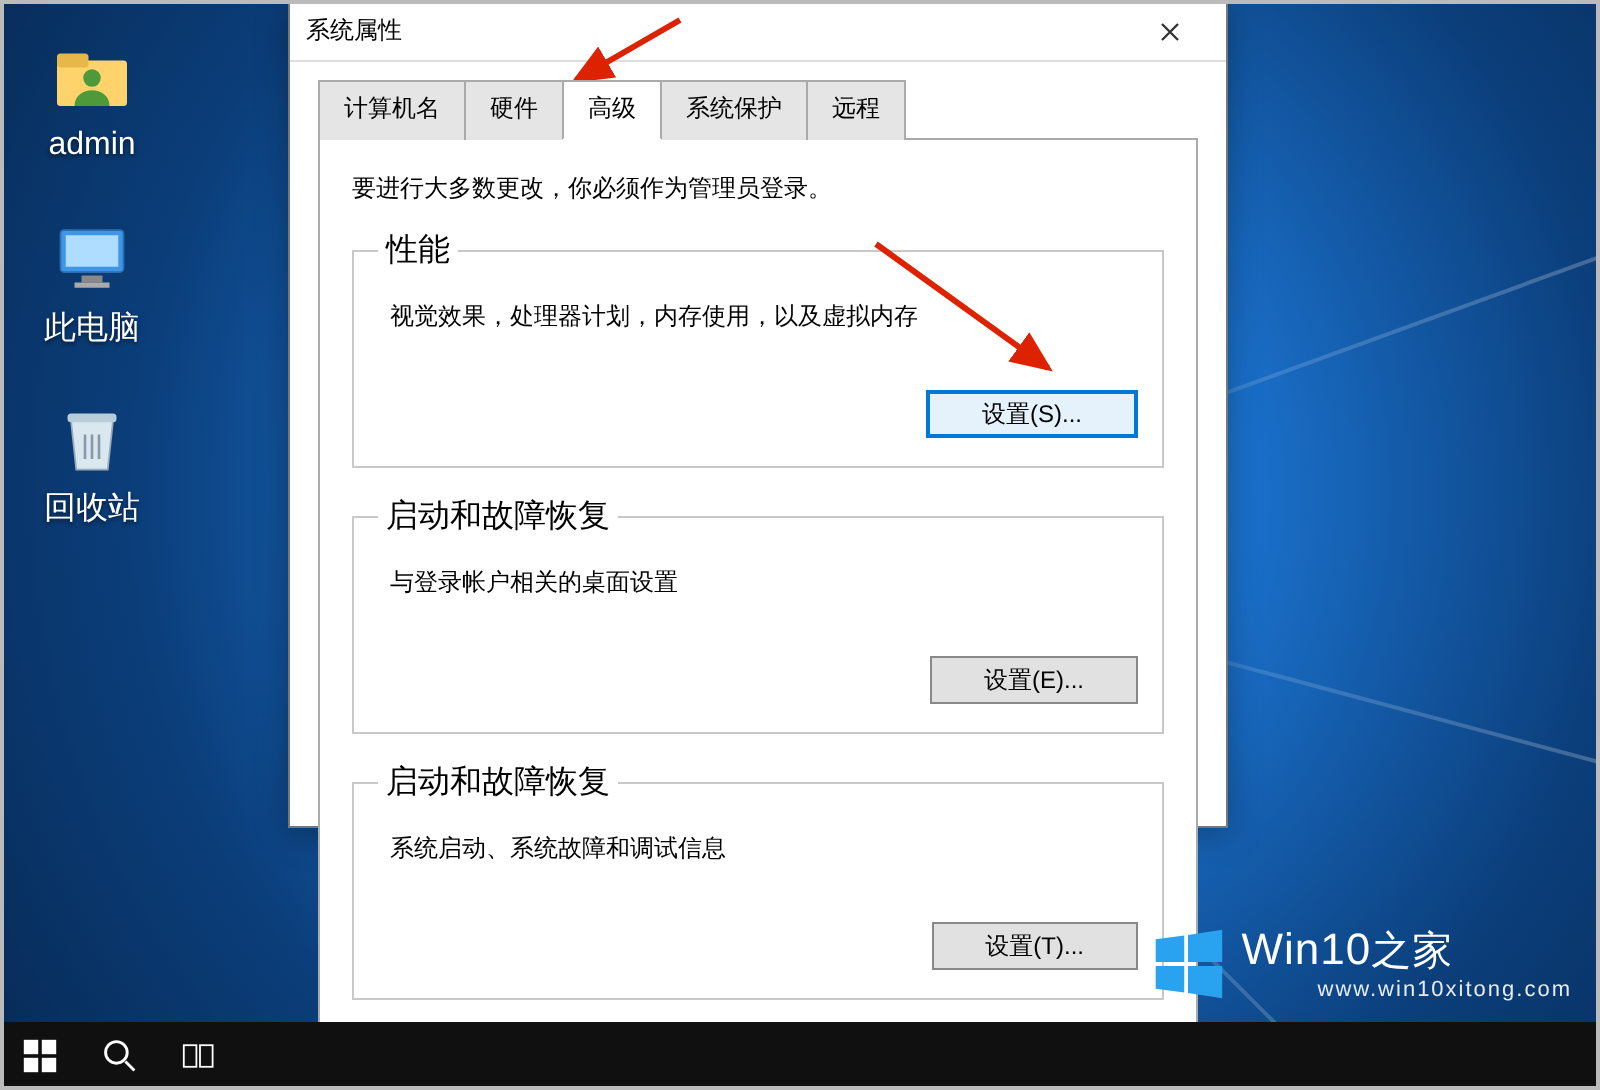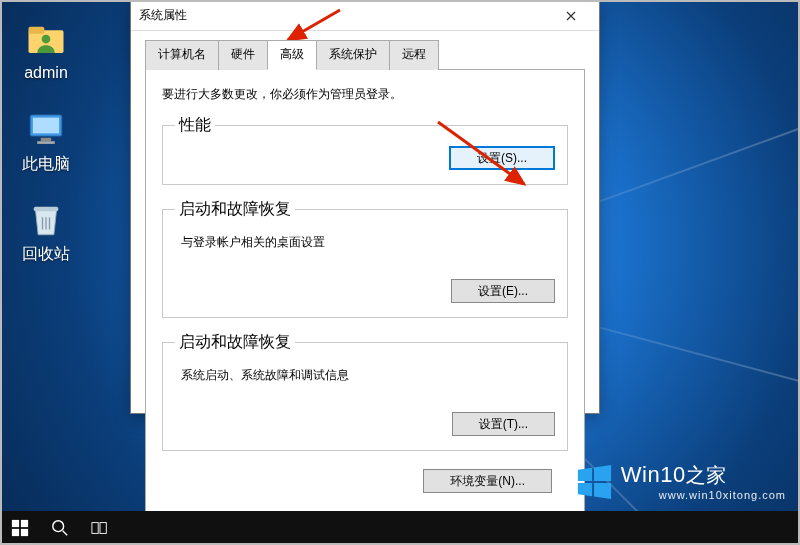--- a/index.html
+++ b/index.html
@@ -29,21 +29,21 @@
   #icon-pc    { left:12px; top:108px; }
   #icon-bin   { left:12px; top:198px; }
 
   
   .taskbar { position:absolute; left:0; bottom:0; width:100%; height:34px; background:#101010; display:flex; align-items:center; }
   .tbtn { width:40px; height:34px; display:flex; align-items:center; justify-content:center; color:#fff; }
   .tbtn svg { width:18px; height:18px; }
 
   
   .dialog {
-    position:absolute; left:130px; top:0; width:470px; height:414px;
+    position:absolute; left:144px; top:0; width:470px; height:414px;
     background:#fff; border:1px solid #777; box-shadow:0 4px 16px rgba(0,0,0,.3);
   }
   .titlebar { height:30px; display:flex; align-items:center; padding:0 8px; border-bottom:1px solid #ddd; }
   .titlebar .title { flex:1; font-size:12px; color:#000; }
   .titlebar .close { width:40px; height:28px; display:flex; align-items:center; justify-content:center; color:#333; }
 
   .tabs { display:flex; padding:8px 14px 0; }
   .tab { padding:5px 12px 6px; border:1px solid #aaa; border-bottom:none; background:#e5e5e5; margin-right:-1px; font-size:12px; position:relative; top:1px; }
   .tab.active { background:#fff; z-index:2; border-bottom:1px solid #fff; }
   .tabpanel { margin:0 14px 12px; border:1px solid #aaa; padding:14px 16px 18px; background:#fff; }
@@ -129,20 +129,21 @@
       <div class="tab active">高级</div>
       <div class="tab">系统保护</div>
       <div class="tab">远程</div>
     </div>
 
     <div class="tabpanel">
       <div class="desc">要进行大多数更改，你必须作为管理员登录。</div>
 
       <fieldset class="group">
         <legend>性能</legend>
+        <div class="group-text">视觉效果，处理器计划，内存使用，以及虚拟内存</div>
         <div class="btnrow">
           <button class="winbtn highlight">设置(S)...</button>
         </div>
       </fieldset>
 
       <fieldset class="group">
         <legend>启动和故障恢复</legend>
         <div class="group-text">与登录帐户相关的桌面设置</div>
         <div class="btnrow">
           <button class="winbtn">设置(E)...</button>

